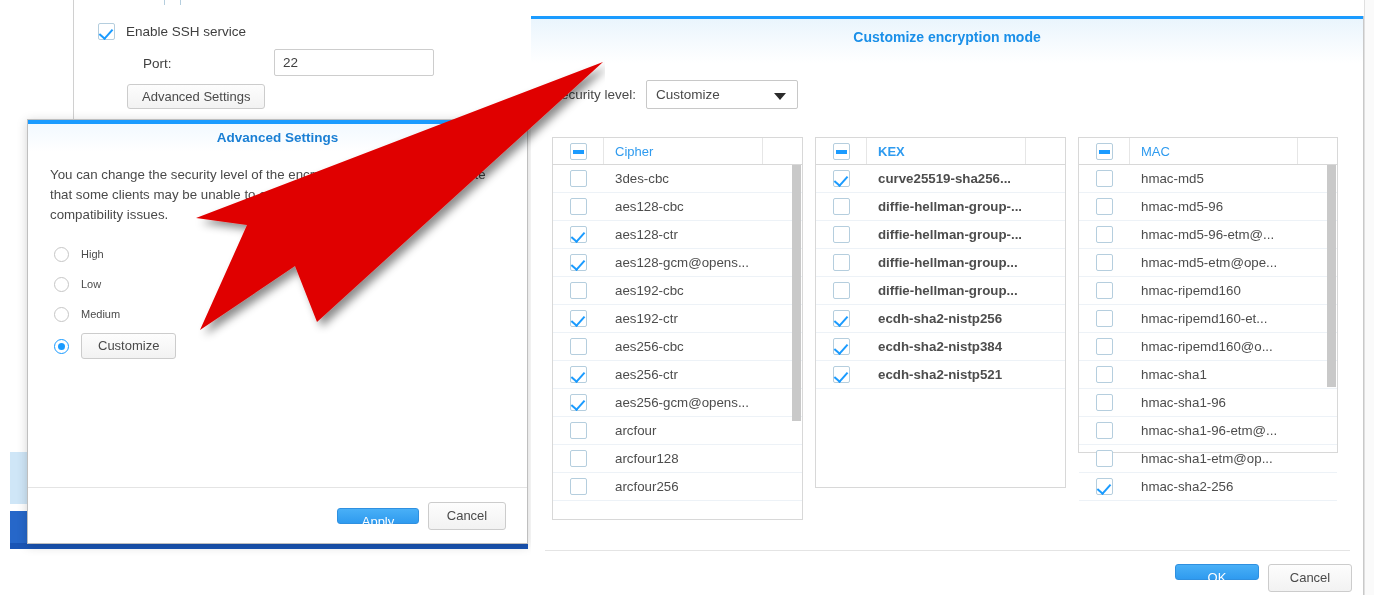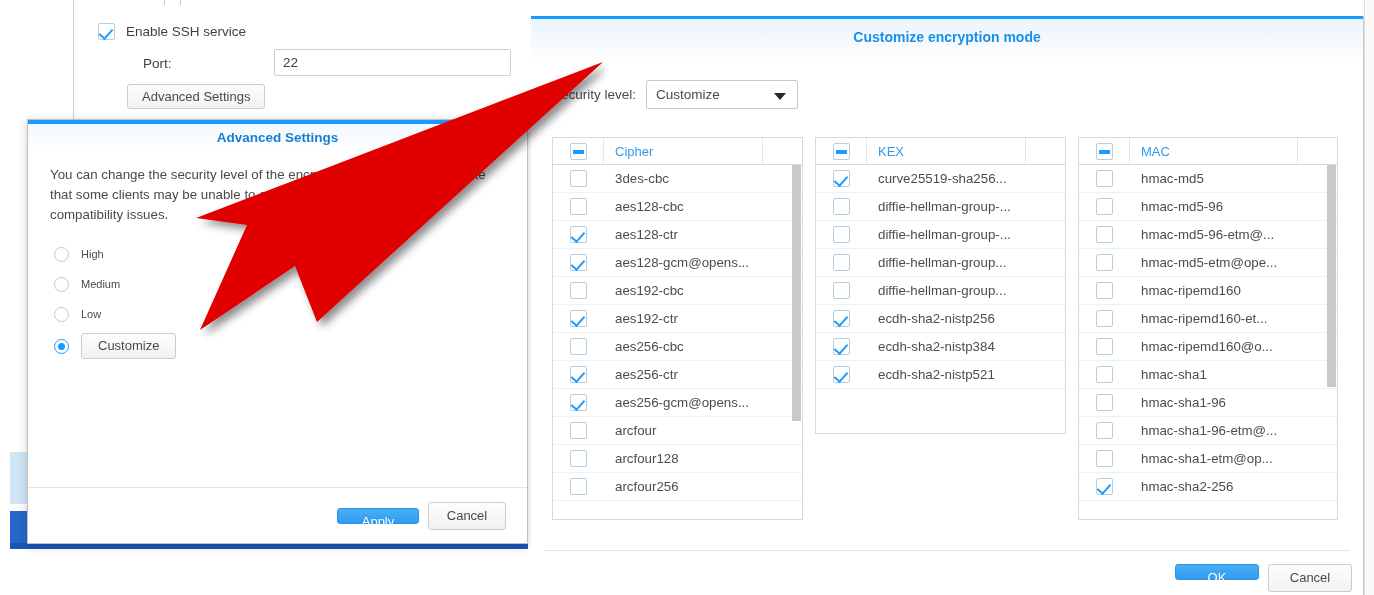--- a/index.html
+++ b/index.html
@@ -52,21 +52,21 @@
     border-width: 0 2.6px 2.6px 0; transform: rotate(42deg);
   }
   .chk.tri::after {
     content: ""; position: absolute; left: 2px; top: 6px;
     width: 11px; height: 4px; background: #1a9bff;
   }
   .ssh-row { position: absolute; display: flex; align-items: center; gap: 11px; }
   .ssh-label { font-size: 13.5px; color: #3f3f3f; }
   .port-label { position: absolute; left: 35px; top: 56px; font-size: 13.5px; color: #3f3f3f; margin-left: 34px; }
   .port-input {
-    position: absolute; left: 200px; top: 49px; width: 237px; height: 27px;
+    position: absolute; left: 200px; top: 49px; width: 160px; height: 27px;
     border: 1px solid #cdcdcd; background: #fff; border-radius: 2px;
     font-family: "Liberation Sans", sans-serif; font-size: 13.5px; color: #3f3f3f;
     padding: 0 8px; outline: none;
   }
   .btn {
     border: 1px solid #cccccc; border-radius: 3px;
     background: linear-gradient(#fdfdfd, #f2f2f2);
     font-family: "Liberation Sans", sans-serif; font-size: 13px; color: #4a4a4a;
     cursor: pointer; padding: 0 14px; height: 26px; line-height: 24px;
     white-space: nowrap;
@@ -210,25 +210,25 @@
     <div class="dlg-title">Advanced Settings</div>
     <div class="dlg-desc">You can change the security level of the encryption algorithm. Please note that some clients may be unable to connect due to security level compatibility issues.</div>
 
     <div class="radio-list">
       <div class="radio-row">
         <span class="radio"></span>
         <span class="radio-label">High</span>
       </div>
       <div class="radio-row">
         <span class="radio"></span>
-        <span class="radio-label">Medium</span>
+        <span class="radio-label">Low</span>
       </div>
       <div class="radio-row">
         <span class="radio"></span>
-        <span class="radio-label">Low</span>
+        <span class="radio-label">Medium</span>
       </div>
       <div class="radio-row" style="height:34px;">
         <span class="radio on"></span>
         <button class="btn cust-btn">Customize</button>
       </div>
     </div>
 
     <div class="dlg-l-footer">
       <div class="inner">
         <button class="btn btn-primary">Apply</button>
@@ -325,21 +325,21 @@
           <div class="grow">
             <span class="cb-cell">
               <span class="chk"></span>
             </span>
             <span class="lbl">arcfour256</span>
           </div>
         </div>
       <div class="vscroll" style="height:256px;"></div>
     </div>
 
-    <div class="grid" id="grid-kex" style="left:284px; width:251px; height:297px;">
+    <div class="grid" id="grid-kex" style="left:284px; width:251px; height:351px;font-weight:bold;">
       <div class="grid-head">
         <span class="gh-cb">
           <span class="chk tri"></span>
         </span>
         <span class="gh-title">KEX</span>
         <span class="gh-spacer"></span>
       </div>
       <div class="grid-body">
           <div class="grow">
             <span class="cb-cell">
@@ -385,21 +385,21 @@
           </div>
           <div class="grow">
             <span class="cb-cell">
               <span class="chk checked"></span>
             </span>
             <span class="lbl">ecdh-sha2-nistp521</span>
           </div>
         </div>
     </div>
 
-    <div class="grid" id="grid-mac" style="left:547px; width:260px; height:383px;">
+    <div class="grid" id="grid-mac" style="left:547px; width:260px; height:316px;">
       <div class="grid-head">
         <span class="gh-cb">
           <span class="chk tri"></span>
         </span>
         <span class="gh-title">MAC</span>
         <span class="gh-spacer"></span>
       </div>
       <div class="grid-body">
           <div class="grow">
             <span class="cb-cell">

